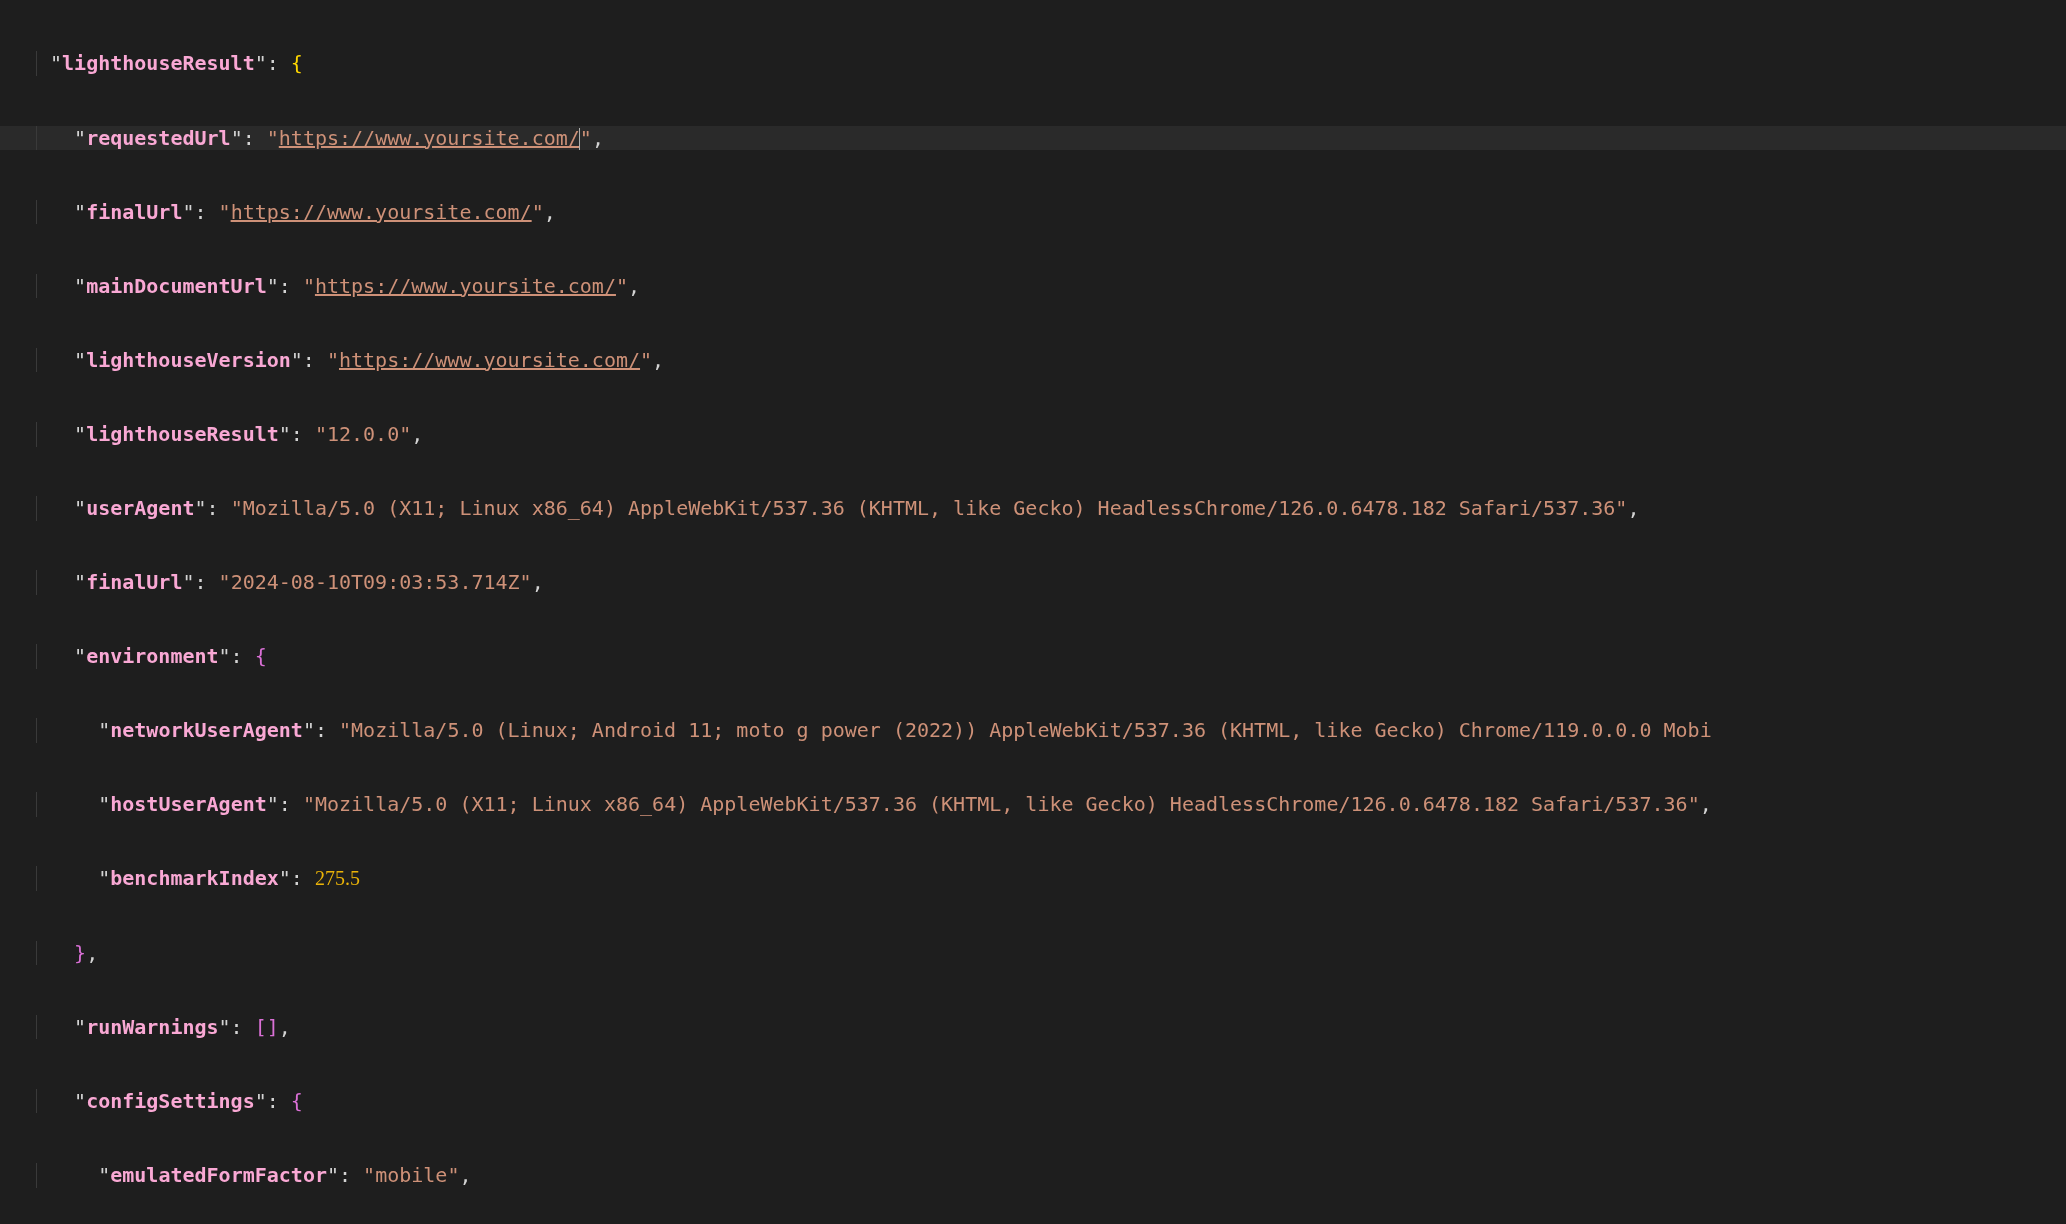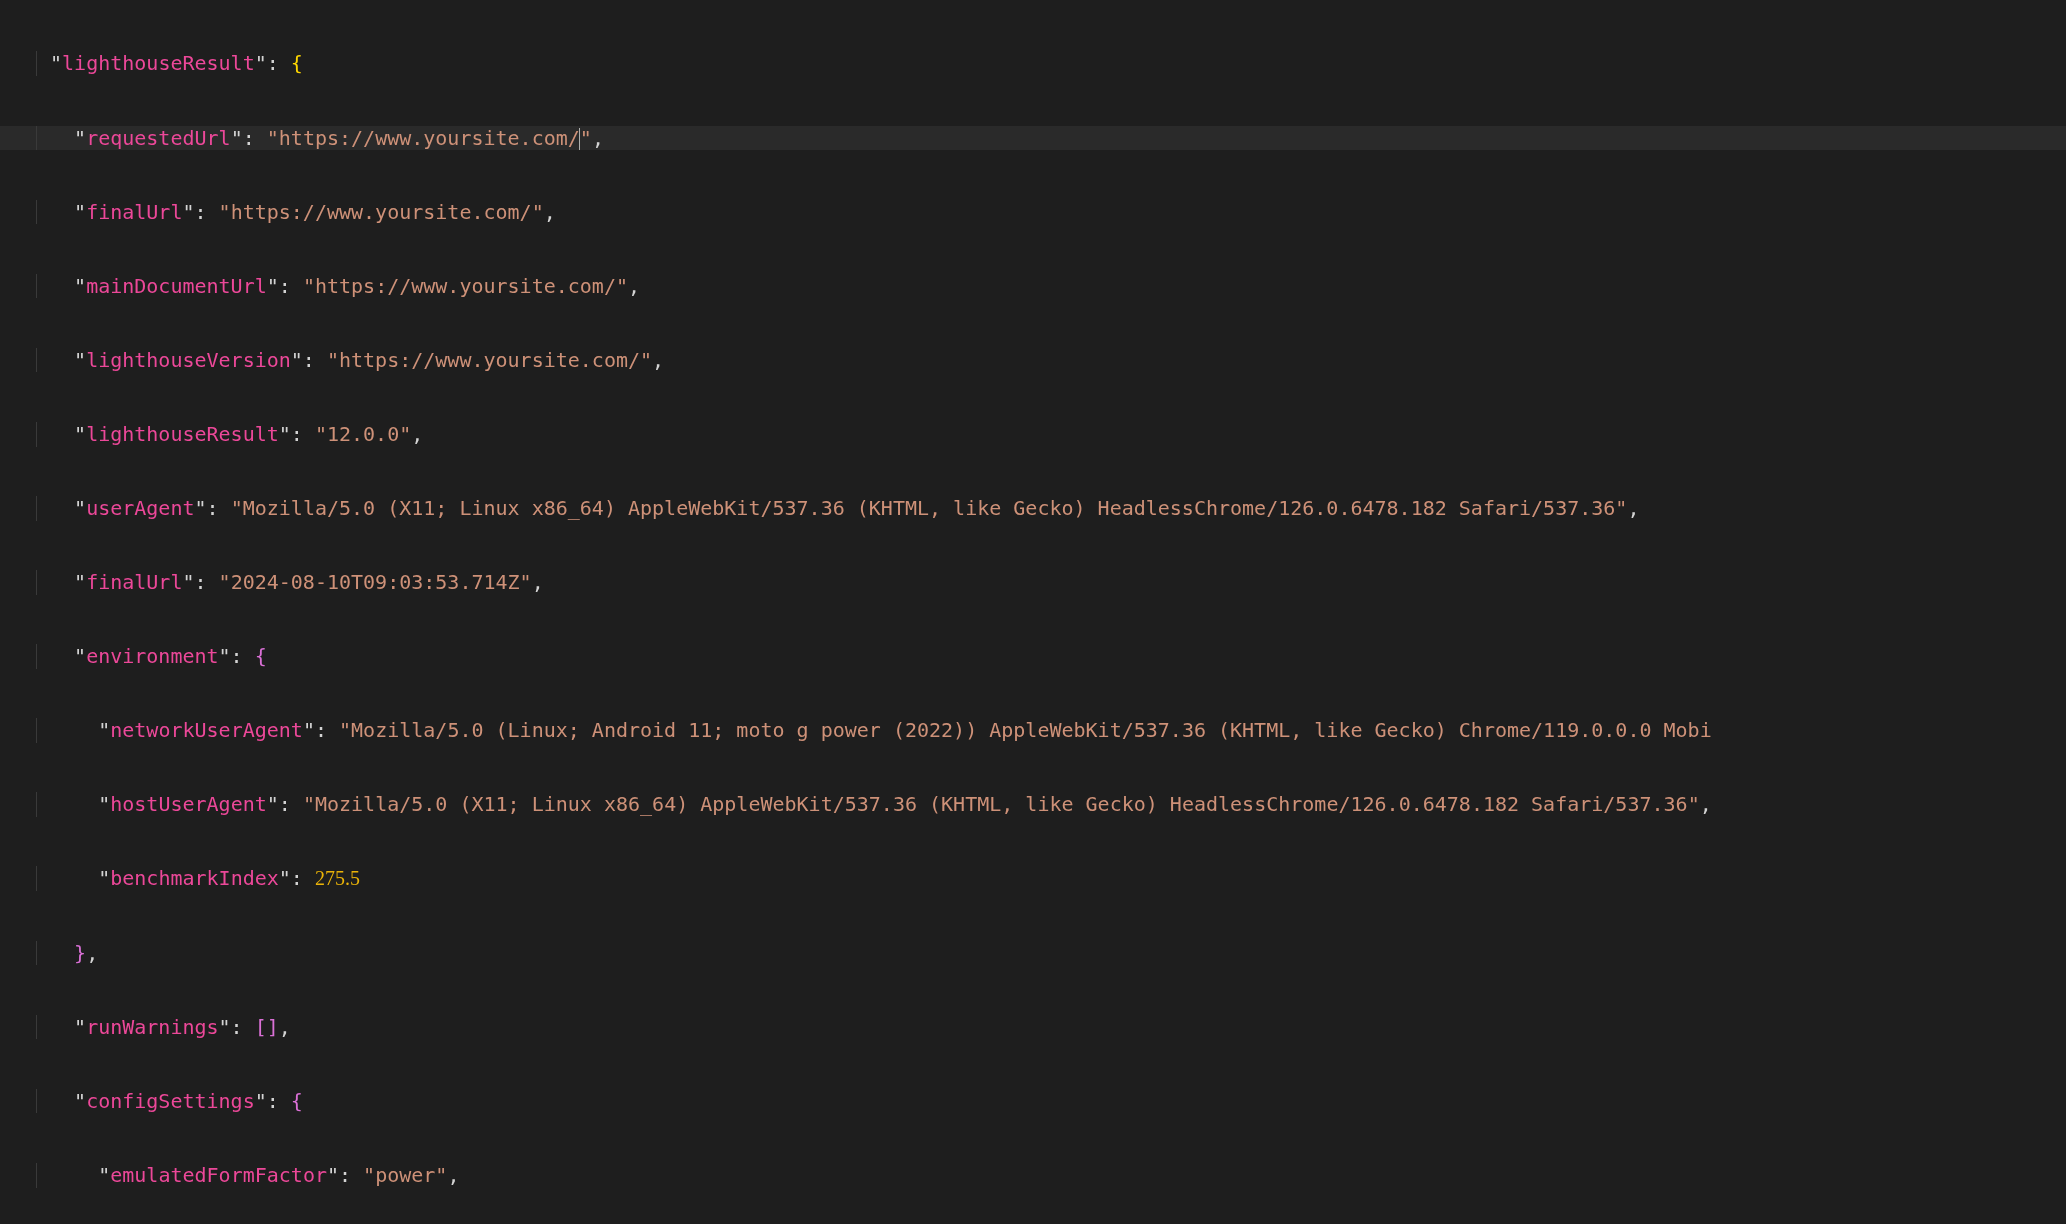--- a/index.html
+++ b/index.html
@@ -40,27 +40,28 @@
   .guide {
     position: absolute;
     top: 0;
     bottom: 0;
     width: 1px;
     background: #3a3a3a;
   }
   .content {
     white-space: pre;
   }
-  .key { color: #ec4899; }
+  .key { color: #f9a8d4; font-weight: bold; }
   .str { color: #ce9178; }
   .num { color: #eab308; font-family: Liberation Serif, serif; }
   .punct { color: #d4d4d4; }
   .brk { color: #ffd700; }
   .brk2 { color: #da70d6; }
   .url {
+    text-decoration: underline;
     text-decoration-color: #ce9178;
   }
   .cursor-caret {
     display: inline-block;
     width: 1px;
     height: 22px;
     background: #aeafad;
     vertical-align: middle;
     margin-left: -1px;
   }
@@ -93,21 +94,21 @@
 <div class="line"><span class="guide-col"><span class="guide" style="left:36px"></span></span><span class="content"><span class="punct">    "</span><span class="key">hostUserAgent</span><span class="punct">": </span><span class="str">"<span>Mozilla/5.0 (X11; Linux x86_64) AppleWebKit/537.36 (KHTML, like Gecko) HeadlessChrome/126.0.6478.182 Safari/537.36</span>"</span><span class="punct">,</span></span></div>
 
 <div class="line"><span class="guide-col"><span class="guide" style="left:36px"></span></span><span class="content"><span class="punct">    "</span><span class="key">benchmarkIndex</span><span class="punct">": </span><span class="num">275.5</span></span></div>
 
 <div class="line"><span class="guide-col"><span class="guide" style="left:36px"></span></span><span class="content"><span class="punct">  </span><span class="brk2">}</span><span class="punct">,</span></span></div>
 
 <div class="line"><span class="guide-col"><span class="guide" style="left:36px"></span></span><span class="content"><span class="punct">  "</span><span class="key">runWarnings</span><span class="punct">": </span><span class="brk2">[</span><span class="brk2">]</span><span class="punct">,</span></span></div>
 
 <div class="line"><span class="guide-col"><span class="guide" style="left:36px"></span></span><span class="content"><span class="punct">  "</span><span class="key">configSettings</span><span class="punct">": </span><span class="brk2">{</span></span></div>
 
-<div class="line"><span class="guide-col"><span class="guide" style="left:36px"></span></span><span class="content"><span class="punct">    "</span><span class="key">emulatedFormFactor</span><span class="punct">": </span><span class="str">"<span>power</span>"</span><span class="punct">,</span></span></div>
+<div class="line"><span class="guide-col"><span class="guide" style="left:36px"></span></span><span class="content"><span class="punct">    "</span><span class="key">emulatedFormFactor</span><span class="punct">": </span><span class="str">"<span>mobile</span>"</span><span class="punct">,</span></span></div>
 
 
 
 
 
 
 
 
 
 

